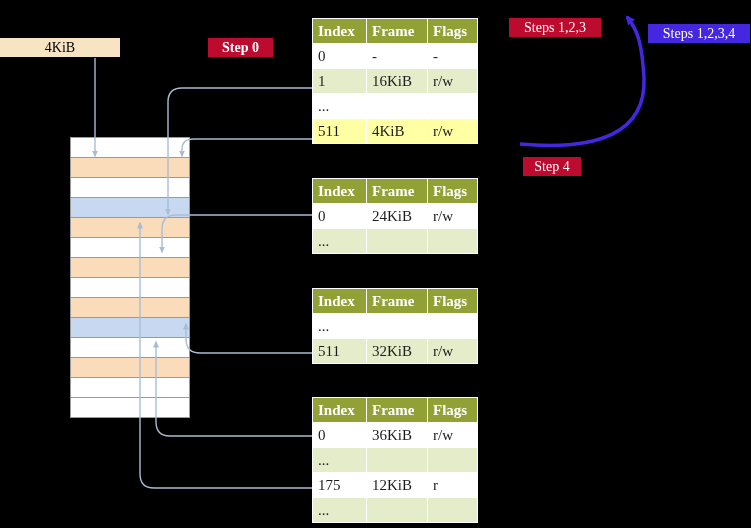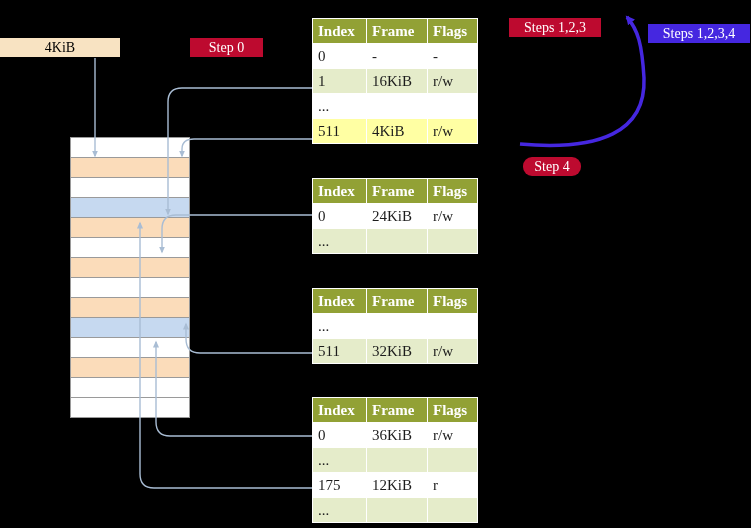--- a/index.html
+++ b/index.html
@@ -14,24 +14,24 @@
     background:#f8e3c2;color:#000;font-size:14px;
     display:flex;align-items:center;justify-content:center;
   }
   
   .badge{
     position:absolute;height:19px;color:#fff;font-size:14px;
     display:flex;align-items:center;justify-content:center;white-space:nowrap;text-align:center;
   }
   .badge.crimson{background:#bd0a2f;}
   .badge.blue{background:#4527e0;}
-  #badge-step0{left:190px;top:38px;width:73px;}
+  #badge-step0{left:208px;top:38px;width:65px;font-weight:bold;}
   #badge-steps123{left:509px;top:18px;width:92px;}
   #badge-steps1234{left:648px;top:18px;width:102px;margin-top:6px;}
-  #badge-step4{left:523px;top:157px;width:58px;border-radius:9px;}
+  #badge-step4{left:523px;top:157px;width:58px;}
   
   #memory-stack{
     position:absolute;left:70px;top:137px;width:120px;
     border:1px solid #9a9a9a;box-sizing:border-box;z-index:1;
   }
   .mrow{height:19px;border-bottom:1px solid #9a9a9a;}
   .mrow:last-child{border-bottom:none;}
   .mrow.white{background:#ffffff;}
   .mrow.peach{background:#fbdcba;}
   .mrow.blue{background:#c6d9f0;}

